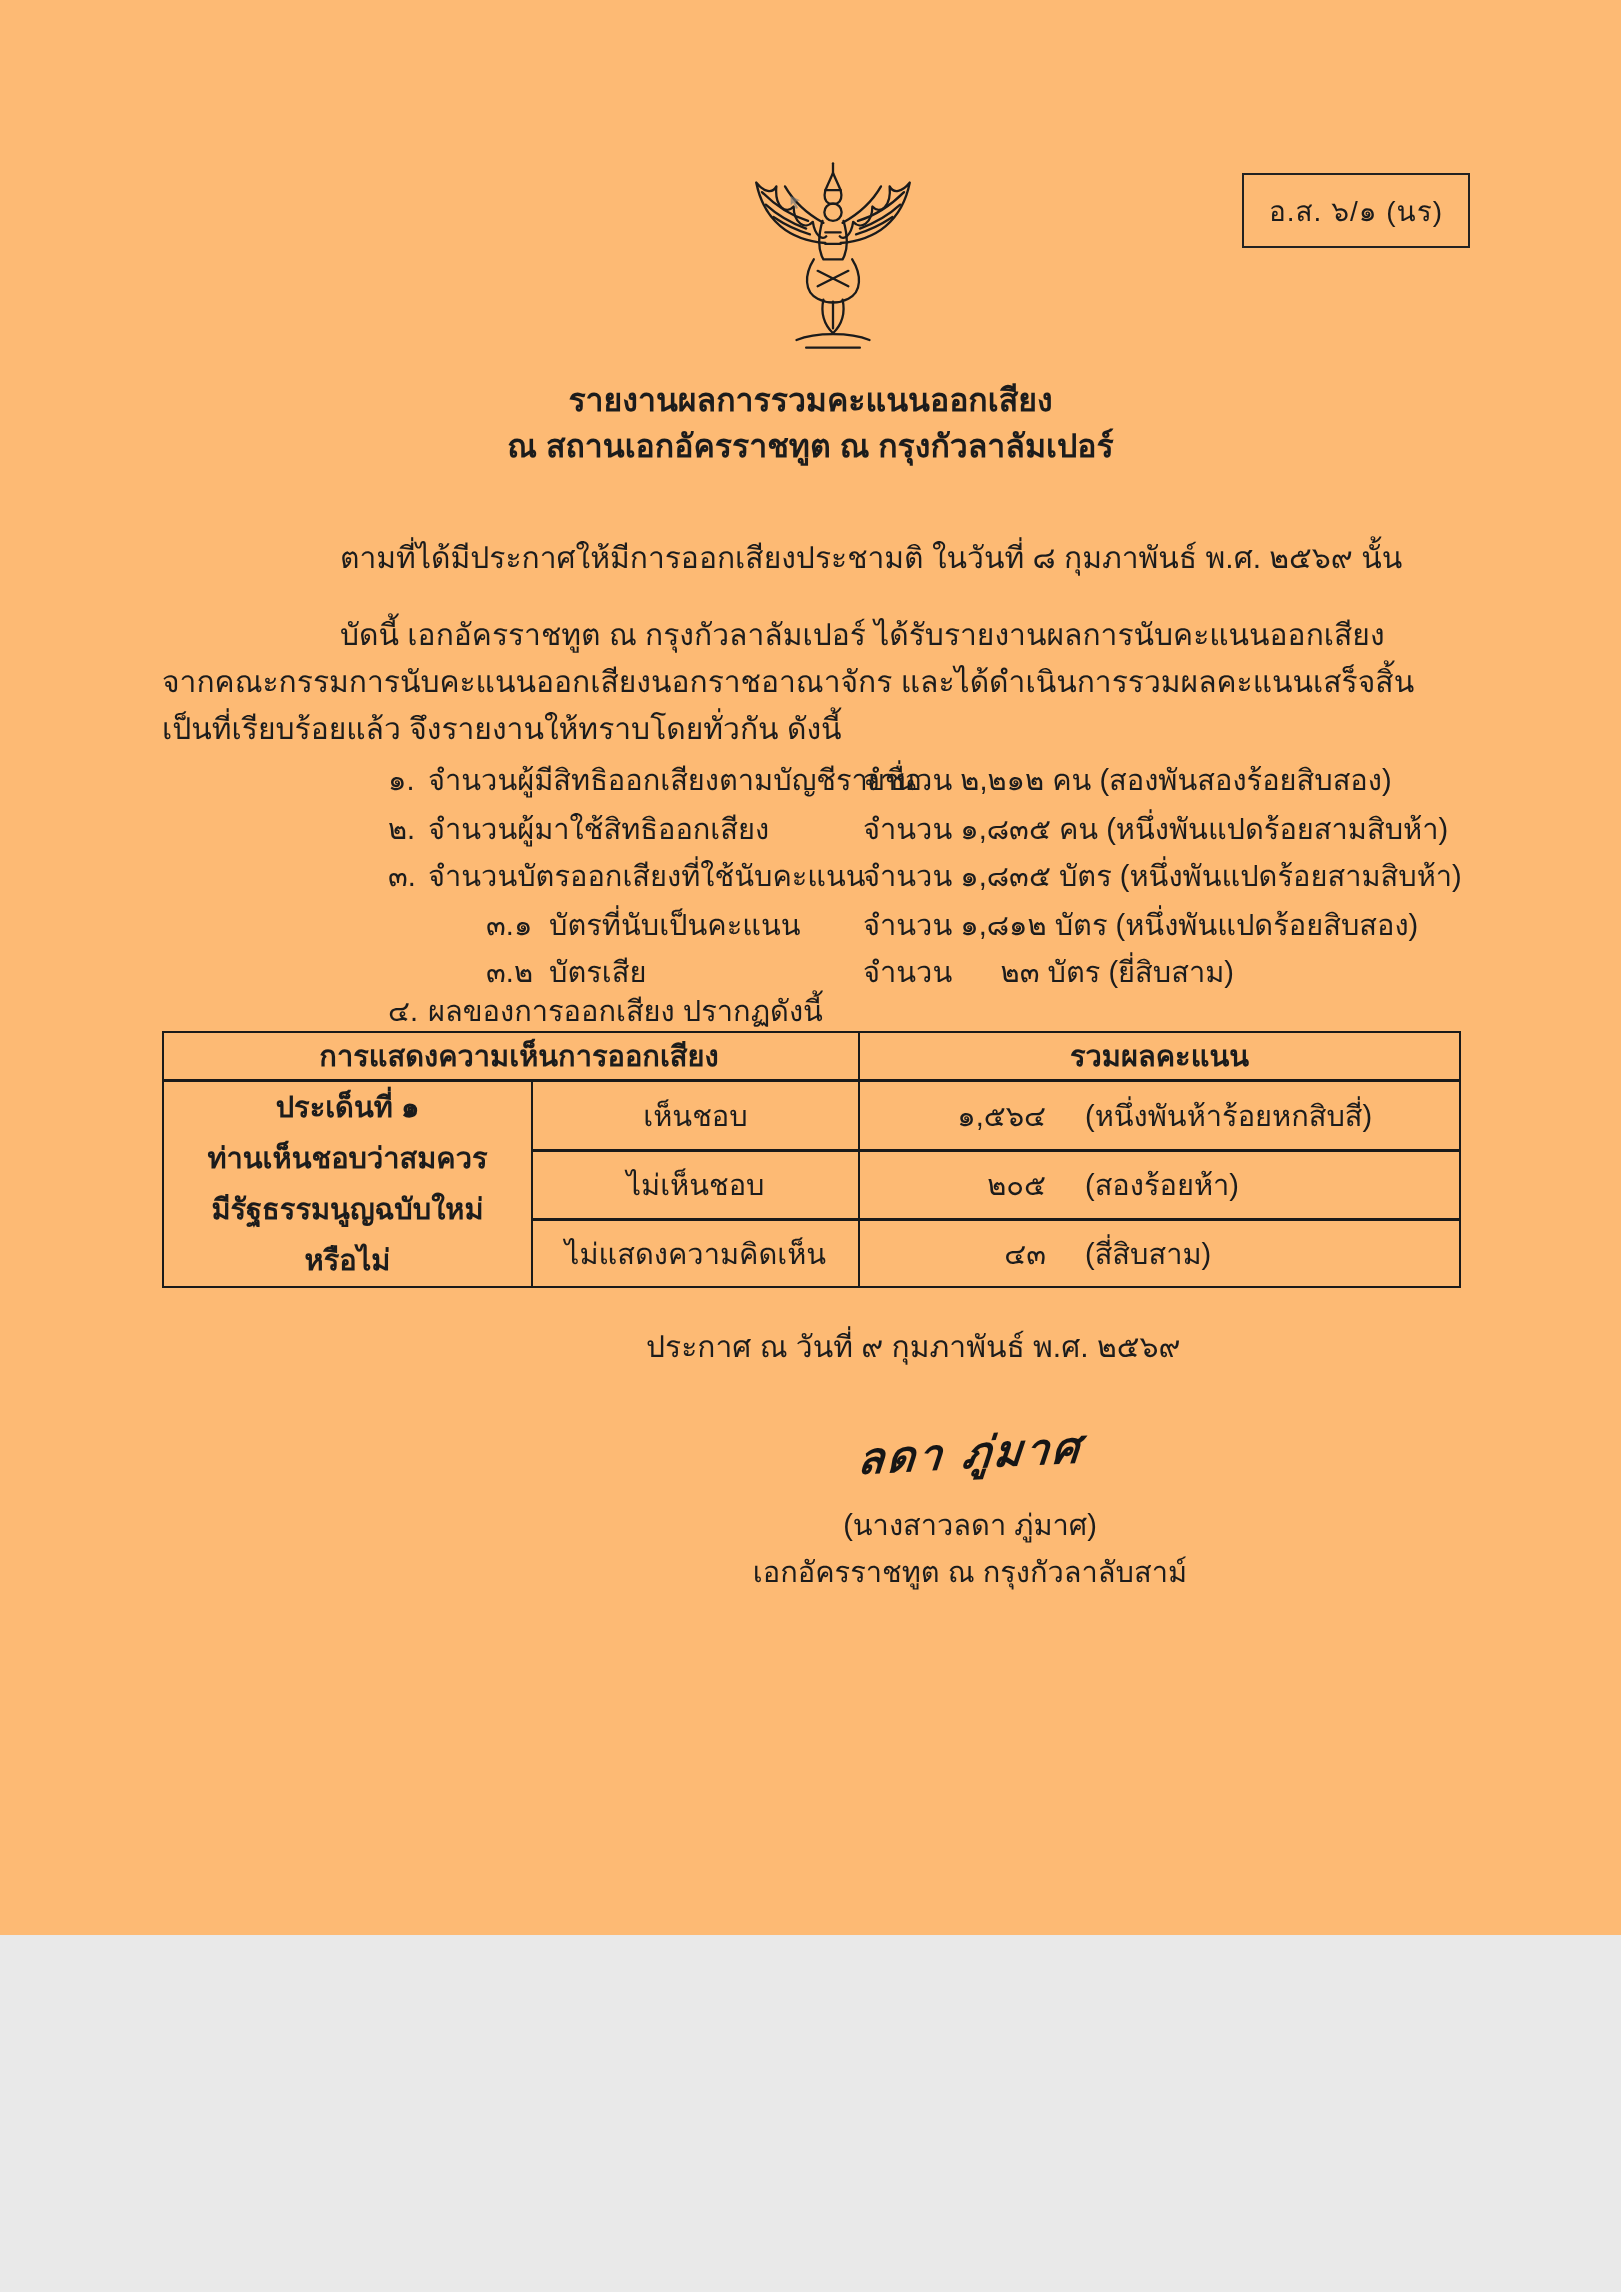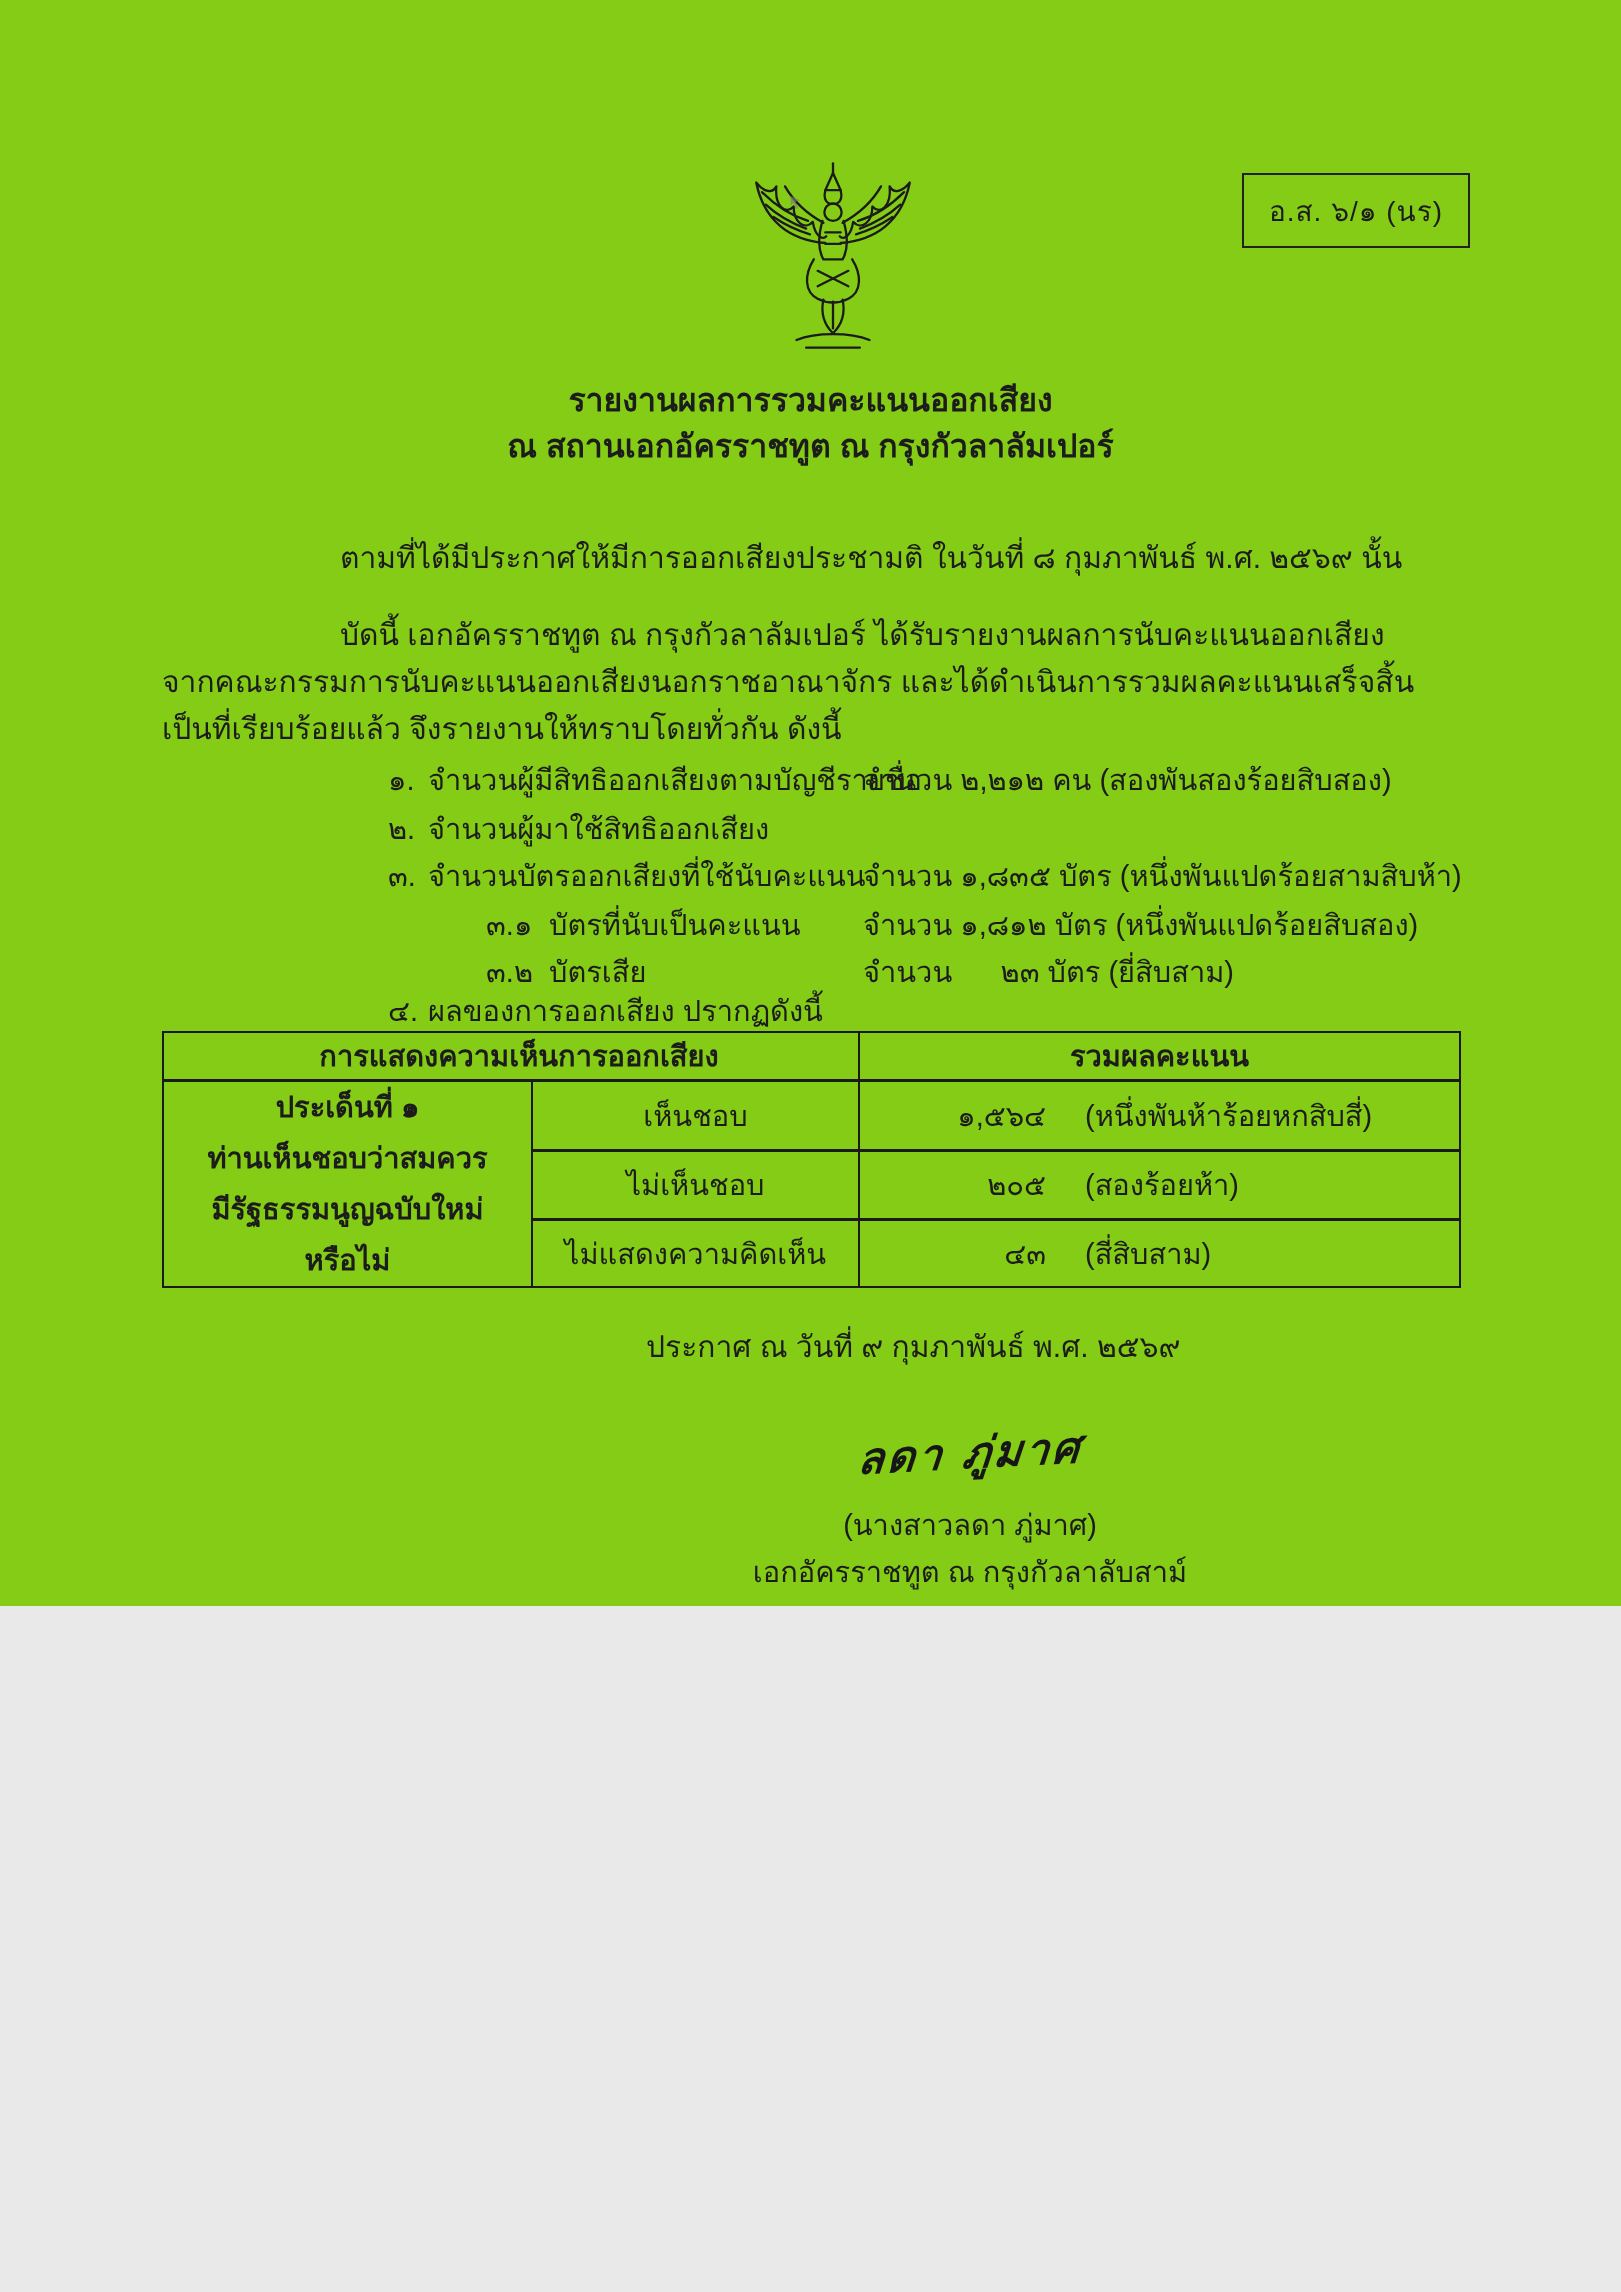--- a/index.html
+++ b/index.html
@@ -3,22 +3,22 @@
 <meta charset="utf-8">
 <style>
   html,body{margin:0;padding:0;}
   body{
     width:1621px;height:2293px;
     background:#e9e9e9;
     font-family:"Liberation Sans","DejaVu Sans",sans-serif;
     color:#1c1c1c;
   }
   .page{
-    position:relative;width:1621px;height:1606px;
-    background:#84cc16;overflow:hidden;
+    position:relative;width:1621px;height:1935px;
+    background:#fdba74;overflow:hidden;
     -webkit-font-smoothing:antialiased;
   }
   
   .form-box{
     position:absolute;left:1242px;top:173px;width:224px;height:71px;
     border:2px solid #222;display:flex;align-items:center;justify-content:center;
     font-size:28px;letter-spacing:1px;
   }
   
   .emblem{position:absolute;left:737px;top:147px;width:192px;height:216px;}
@@ -138,20 +138,21 @@
   <div class="pline p-b2">จากคณะกรรมการนับคะแนนออกเสียงนอกราชอาณาจักร และได้ดำเนินการรวมผลคะแนนเสร็จสิ้น</div>
 
   <div class="list-row" style="top:757px">
     <span class="no">๑.</span>
     <span class="label">จำนวนผู้มีสิทธิออกเสียงตามบัญชีรายชื่อ</span>
     <span class="value">จำนวน ๒,๒๑๒ คน (สองพันสองร้อยสิบสอง)</span>
   </div>
   <div class="list-row" style="top:806px">
     <span class="no">๒.</span>
     <span class="label">จำนวนผู้มาใช้สิทธิออกเสียง</span>
+    <span class="value">จำนวน ๑,๘๓๕ คน (หนึ่งพันแปดร้อยสามสิบห้า)</span>
   </div>
   <div class="list-row" style="top:853px">
     <span class="no">๓.</span>
     <span class="label">จำนวนบัตรออกเสียงที่ใช้นับคะแนน</span>
     <span class="value">จำนวน ๑,๘๓๕ บัตร (หนึ่งพันแปดร้อยสามสิบห้า)</span>
   </div>
   <div class="list-row sub" style="top:902px">
     <span class="no">๓.๑</span>
     <span class="label">บัตรที่นับเป็นคะแนน</span>
     <span class="value">จำนวน ๑,๘๑๒ บัตร (หนึ่งพันแปดร้อยสิบสอง)</span>

